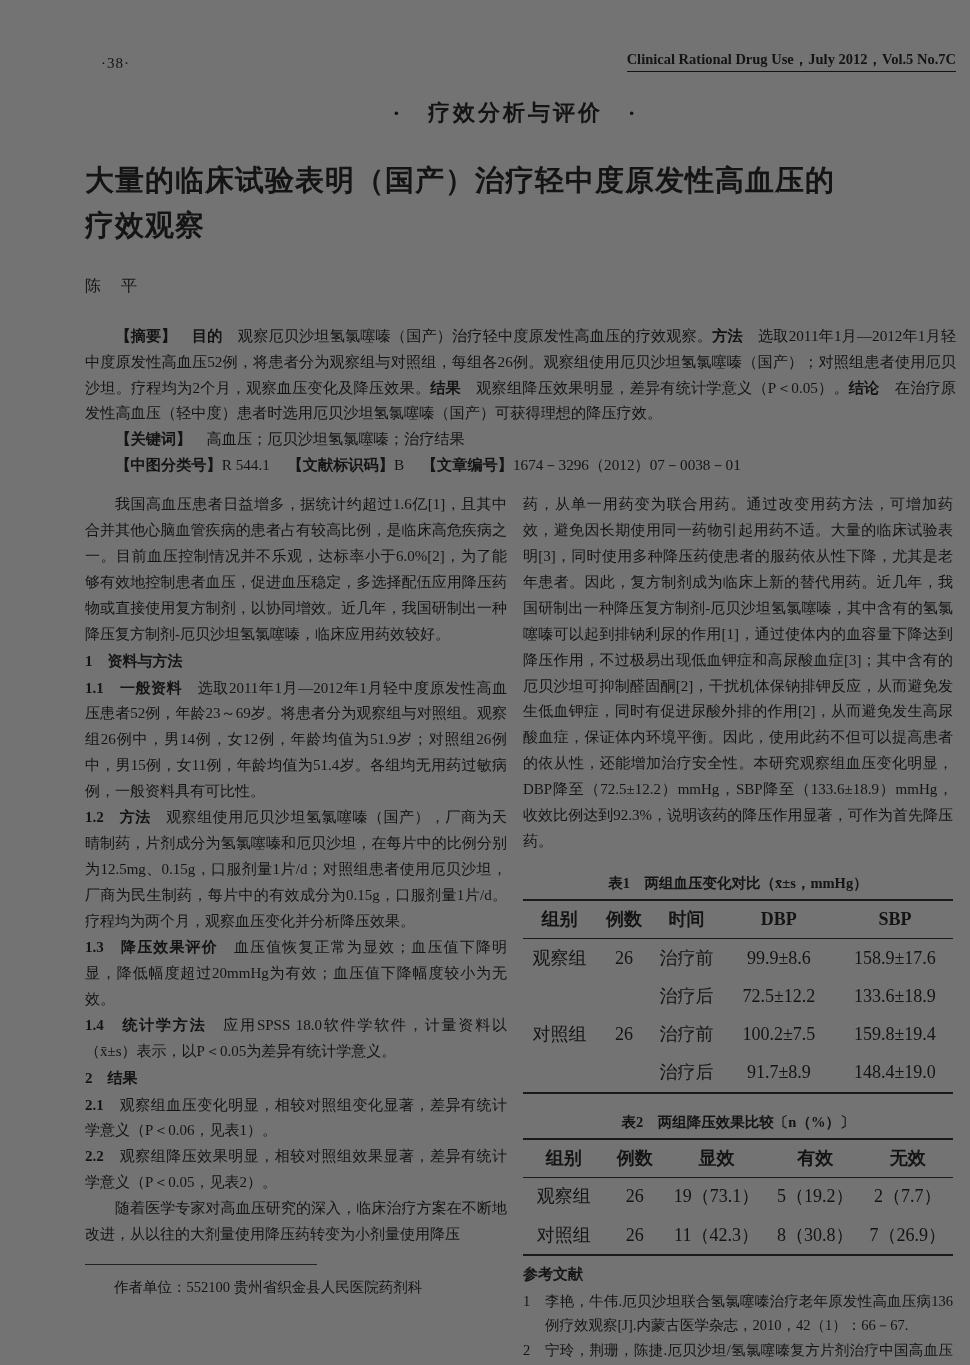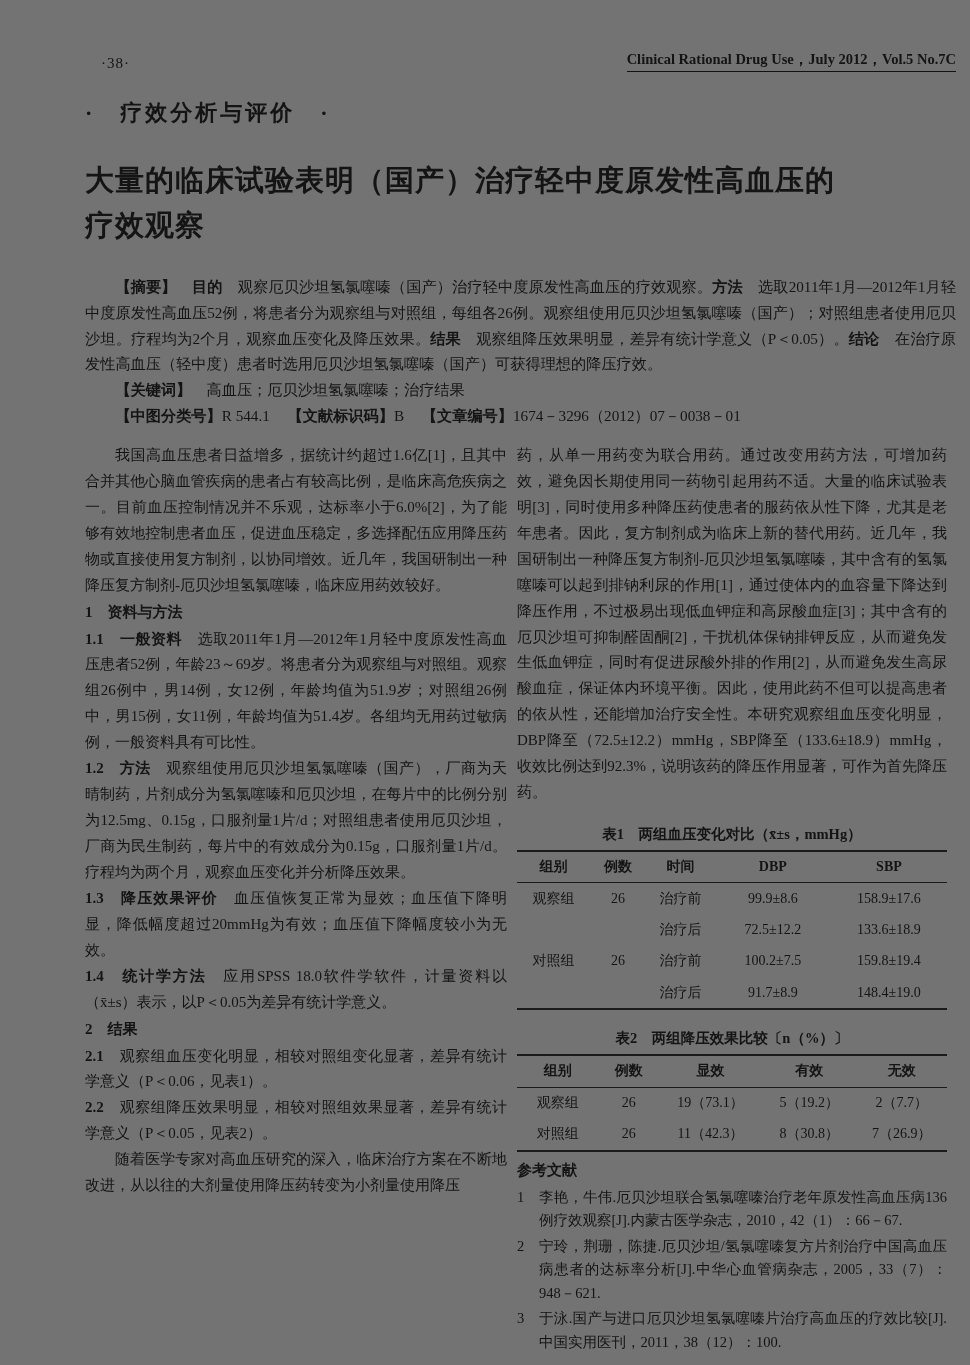--- a/index.html
+++ b/index.html
@@ -5,40 +5,40 @@
   * { margin:0; padding:0; box-sizing:border-box; }
   html,body { width:970px; background:#e9e9e7; }
   .page {
     width:970px; height:1365px; background:#737373; color:#141414;
     font-family:"Liberation Serif","DejaVu Serif",serif;
     padding:50px 14px 0 85px; overflow:hidden; position:relative;
   }
   .hdr { display:flex; justify-content:space-between; align-items:flex-end; padding-left:16px; }
   .pageno { font-size:15px; letter-spacing:1px; }
   .journal { font-size:14.5px; border-bottom:1.5px solid #111; padding-bottom:2px; font-weight:bold; }
-  .coltag { text-align:left; font-size:22px; font-weight:bold; letter-spacing:3px; margin-top:26px; margin-right:10px; }
+  .coltag { text-align:center; font-size:22px; font-weight:bold; letter-spacing:3px; margin-top:26px; margin-right:10px; }
   .title { font-size:29px; font-weight:bold; line-height:1.55; margin-top:30px; letter-spacing:1px; }
   .author { font-size:16px; margin-top:28px; letter-spacing:2px; }
   .abs { margin-top:26px; font-size:15.2px; line-height:1.7; text-align:justify; }
   .abs .first { text-indent:2em; }
   .b { font-weight:bold;margin-top:16px; }
   .kwline, .metaline { font-size:15.2px; line-height:1.7; padding-left:2em; text-align:justify; }
   .metaline .val { margin-right:14px; }
-  .columns { display:flex; gap:10px; margin-top:14px; height:822px; }
+  .columns { display:flex; gap:16px; margin-top:14px; height:822px; }
   .col { font-size:15px; line-height:1.73; text-align:justify; }
   .col-l { width:422px; display:flex; flex-direction:column; }
   .col-r { width:430px; }
   .p-indent { text-indent:2em; }
   .h-sec { font-weight:bold; margin:1px 0; }
   .footnote { margin-top:auto; padding-bottom:14px; }
   .footnote .rule { width:232px; border-top:1.5px solid #222; margin-bottom:10px; }
   .footnote .txt { font-size:14.5px; padding-left:2em; }
   .tblwrap { margin-top:16px; margin-bottom:6px; }
   .tblcap { text-align:center; font-weight:bold; font-size:14.5px; margin-bottom:3px; }
-  table.tbl { width:100%; border-collapse:collapse; font-size:14px; border-top:2px solid #1a1a1a; border-bottom:2px solid #1a1a1a; }
+  table.tbl { width:100%; border-collapse:collapse; font-size:18px; border-top:2px solid #1a1a1a; border-bottom:2px solid #1a1a1a; }
   table.tbl th { font-weight:bold; border-bottom:1.5px solid #1a1a1a; padding:3px 2px; text-align:center; }
   table.tbl td { padding:3.5px 2px; text-align:center; }
   .refs { margin-top:2px; }
   .ref-label { font-weight:bold; font-size:15px; }
   .ref-item { display:flex; font-size:14.5px; line-height:1.62; margin-top:2px; }
   .ref-no { width:22px; flex:none; }
   .ref-txt { flex:1; text-align:justify; }
 </style>
 </head>
 <body>
@@ -50,20 +50,21 @@
     <span class="journal">Clinical Rational Drug Use，July 2012，Vol.5 No.7C</span>
   </div>
 
   <div class="coltag">·　疗效分析与评价　·</div>
 
   <div class="title">
     <div>大量的临床试验表明（国产）治疗轻中度原发性高血压的</div>
     <div>疗效观察</div>
   </div>
 
+  <div class="author">陈　平</div>
 
   <div class="abs first">
     <p class="first"><span class="b">【摘要】</span>　<span class="b">目的</span>　<span>观察厄贝沙坦氢氯噻嗪（国产）治疗轻中度原发性高血压的疗效观察。</span><span class="b">方法</span>　<span>选取2011年1月—2012年1月轻中度原发性高血压52例，将患者分为观察组与对照组，每组各26例。观察组使用厄贝沙坦氢氯噻嗪（国产）；对照组患者使用厄贝沙坦。疗程均为2个月，观察血压变化及降压效果。</span><span class="b">结果</span>　<span>观察组降压效果明显，差异有统计学意义（P＜0.05）。</span><span class="b">结论</span>　<span>在治疗原发性高血压（轻中度）患者时选用厄贝沙坦氢氯噻嗪（国产）可获得理想的降压疗效。</span></p>
   </div>
 
   <div class="kwline">
     <span class="b">【关键词】</span>　<span>高血压；厄贝沙坦氢氯噻嗪；治疗结果</span>
   </div>
 
   <div class="metaline">
@@ -78,20 +79,24 @@
       <p class="p-indent">我国高血压患者日益增多，据统计约超过1.6亿[1]，且其中合并其他心脑血管疾病的患者占有较高比例，是临床高危疾病之一。目前血压控制情况并不乐观，达标率小于6.0%[2]，为了能够有效地控制患者血压，促进血压稳定，多选择配伍应用降压药物或直接使用复方制剂，以协同增效。近几年，我国研制出一种降压复方制剂-厄贝沙坦氢氯噻嗪，临床应用药效较好。</p>
       <div class="h-sec">1　资料与方法</div>
       <p><span class="b">1.1　一般资料</span><span>　选取2011年1月—2012年1月轻中度原发性高血压患者52例，年龄23～69岁。将患者分为观察组与对照组。观察组26例中，男14例，女12例，年龄均值为51.9岁；对照组26例中，男15例，女11例，年龄均值为51.4岁。各组均无用药过敏病例，一般资料具有可比性。</span></p>
       <p><span class="b">1.2　方法</span><span>　观察组使用厄贝沙坦氢氯噻嗪（国产），厂商为天晴制药，片剂成分为氢氯噻嗪和厄贝沙坦，在每片中的比例分别为12.5mg、0.15g，口服剂量1片/d；对照组患者使用厄贝沙坦，厂商为民生制药，每片中的有效成分为0.15g，口服剂量1片/d。疗程均为两个月，观察血压变化并分析降压效果。</span></p>
       <p><span class="b">1.3　降压效果评价</span><span>　血压值恢复正常为显效；血压值下降明显，降低幅度超过20mmHg为有效；血压值下降幅度较小为无效。</span></p>
       <p><span class="b">1.4　统计学方法</span><span>　应用SPSS 18.0软件学软件，计量资料以（x̄±s）表示，以P＜0.05为差异有统计学意义。</span></p>
       <div class="h-sec">2　结果</div>
       <p><span class="b">2.1</span><span>　观察组血压变化明显，相较对照组变化显著，差异有统计学意义（P＜0.06，见表1）。</span></p>
       <p><span class="b">2.2</span><span>　观察组降压效果明显，相较对照组效果显著，差异有统计学意义（P＜0.05，见表2）。</span></p>
       <p class="p-indent">随着医学专家对高血压研究的深入，临床治疗方案在不断地改进，从以往的大剂量使用降压药转变为小剂量使用降压</p>
+      <div class="footnote">
+        <div class="rule"></div>
+        <div class="txt">作者单位：552100 贵州省织金县人民医院药剂科</div>
+      </div>
     </div>
 
     <div class="col col-r">
       <p>药，从单一用药变为联合用药。通过改变用药方法，可增加药效，避免因长期使用同一药物引起用药不适。大量的临床试验表明[3]，同时使用多种降压药使患者的服药依从性下降，尤其是老年患者。因此，复方制剂成为临床上新的替代用药。近几年，我国研制出一种降压复方制剂-厄贝沙坦氢氯噻嗪，其中含有的氢氯噻嗪可以起到排钠利尿的作用[1]，通过使体内的血容量下降达到降压作用，不过极易出现低血钾症和高尿酸血症[3]；其中含有的厄贝沙坦可抑制醛固酮[2]，干扰机体保钠排钾反应，从而避免发生低血钾症，同时有促进尿酸外排的作用[2]，从而避免发生高尿酸血症，保证体内环境平衡。因此，使用此药不但可以提高患者的依从性，还能增加治疗安全性。本研究观察组血压变化明显，DBP降至（72.5±12.2）mmHg，SBP降至（133.6±18.9）mmHg，收效比例达到92.3%，说明该药的降压作用显著，可作为首先降压药。</p>
 
       <div class="tblwrap">
         <div class="tblcap">表1　两组血压变化对比（x̄±s，mmHg）</div>
         <table class="tbl">
           <thead>
             <tr>

